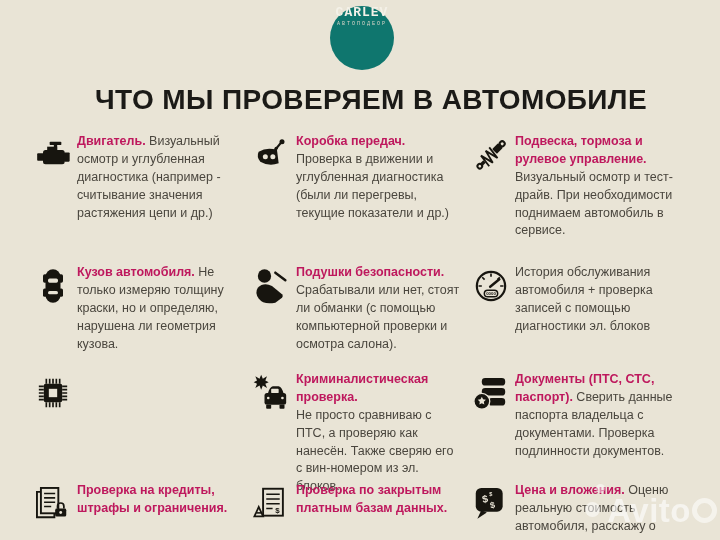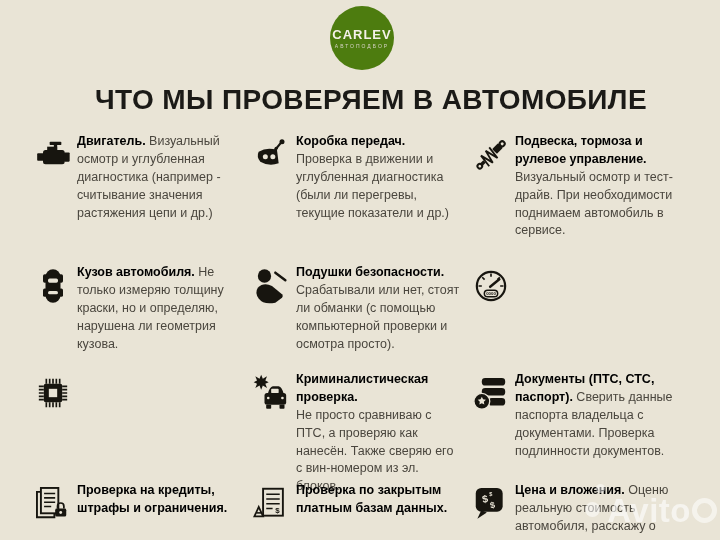--- a/index.html
+++ b/index.html
@@ -4,38 +4,38 @@
 <style>
   html,body{margin:0;padding:0;}
   body{
     width:720px;height:540px;position:relative;overflow:hidden;
     background:#E9E4D6;
     font-family:"Liberation Sans","DejaVu Sans",sans-serif;
     color:#46423A;
   }
   .logo{
     position:absolute;left:330px;top:6px;width:64px;height:64px;border-radius:50%;
-    background:#4d7c0f;display:flex;flex-direction:column;align-items:center;justify-content:center;
+    background:#0f766e;display:flex;flex-direction:column;align-items:center;font-family:Liberation Mono, monospace;
   }
   .logo-name{color:#F4F1E8;font-weight:bold;font-size:13px;letter-spacing:1px;line-height:1;}
   .logo-sub{color:#D8D4C8;font-size:5px;letter-spacing:2px;margin-top:3px;line-height:1;}
   .title{
     position:absolute;left:0;top:84px;width:720px;text-align:center;
     font-size:28px;font-weight:bold;color:#1B1A17;letter-spacing:0.4px;padding-left:11px;
   }
   .grid{
     position:absolute;left:33px;top:133px;width:657px;height:404px;
     display:grid;grid-template-columns:219px 219px 219px;
     grid-template-rows:131px 107px 111px 1fr;
   }
   .item{display:flex;align-items:flex-start;padding-right:10px;}
   .ic{flex:0 0 44px;padding-top:2px;}
   .ic svg{display:block;}
   .txt{flex:1;font-size:12.5px;line-height:1.43;color:#4A463E;}
-  .txt b{color:#000000;}
+  .txt b{color:#be185d;}
   .txt b.blk{display:block;}
   .stroke{fill:none;stroke:#17150F;}
   .fill{fill:#17150F;}
   .bgfill{fill:#E9E4D6;}
   .wm{
     position:absolute;right:3px;bottom:10px;display:flex;align-items:flex-start;
     pointer-events:none;
   }
   .wm-dot1{width:15px;height:15px;border-radius:50%;background:rgba(255,255,255,0.55);margin-right:-4px;margin-top:10px;}
   .wm-dot2{width:9px;height:9px;border-radius:50%;background:rgba(255,255,255,0.5);margin-right:2px;margin-top:-8px;}
@@ -115,34 +115,34 @@
   </div>
 
   <div class="item">
     <div class="ic">
       <svg width="40" height="40" viewBox="0 0 48 48">
         <circle class="fill" cx="15" cy="12" r="8"></circle>
         <path class="stroke" d="M28 8 l12 9" stroke-width="3" stroke-linecap="round"></path>
         <path class="fill" d="M7 26 q7 -7 17 -2 l12 10 q2 2 0 4 l-8 6 q-14 3 -20 -5 q-5 -7 -1 -13 z"></path>
       </svg>
     </div>
-    <div class="txt"><b class="blk">Подушки безопасности.</b><span>Срабатывали или нет, стоят ли обманки (с помощью компьютерной проверки и осмотра просто).</span></div>
+    <div class="txt"><b class="blk">Подушки безопасности.</b><span>Срабатывали или нет, стоят ли обманки (с помощью компьютерной проверки и осмотра салона).</span></div>
   </div>
 
   <div class="item">
     <div class="ic">
       <svg width="40" height="40" viewBox="0 0 48 48">
         <circle class="stroke" cx="24" cy="24" r="17" stroke-width="2.6"></circle>
         <path class="stroke" stroke-width="2" d="M24 9 v4 M13.5 13.5 l2.8 2.8 M34.5 13.5 l-2.8 2.8 M9 24 h4 M39 24 h-4"></path>
         <path class="stroke" d="M23 25 L34 16" stroke-width="3" stroke-linecap="round"></path>
         <rect class="stroke" x="16" y="29" width="16" height="8" rx="4" stroke-width="1.8"></rect>
         <text x="24" y="35.2" text-anchor="middle" font-size="5.2" font-weight="bold" fill="#17150F">0000</text>
       </svg>
     </div>
-    <div class="txt"></div>
+    <div class="txt"><span>История обслуживания автомобиля + проверка записей с помощью диагностики эл. блоков</span></div>
   </div>
 
   <div class="item">
     <div class="ic">
       <svg width="40" height="40" viewBox="0 0 48 48">
         <path class="stroke" stroke-width="2" d="M16 7 v6 M20 7 v6 M24 7 v6 M28 7 v6 M32 7 v6 M16 35 v6 M20 35 v6 M24 35 v6 M28 35 v6 M32 35 v6 M7 16 h6 M7 20 h6 M7 24 h6 M7 28 h6 M7 32 h6 M35 16 h6 M35 20 h6 M35 24 h6 M35 28 h6 M35 32 h6"></path>
         <rect class="fill" x="13" y="13" width="22" height="22" rx="2"></rect>
         <rect class="bgfill" x="19" y="19" width="10" height="10"></rect>
       </svg>
     </div>

